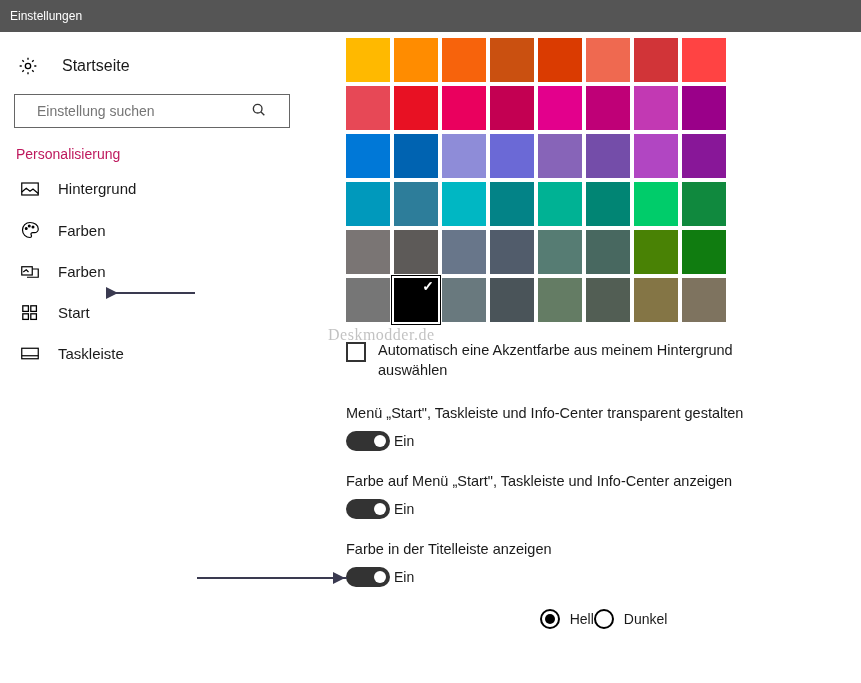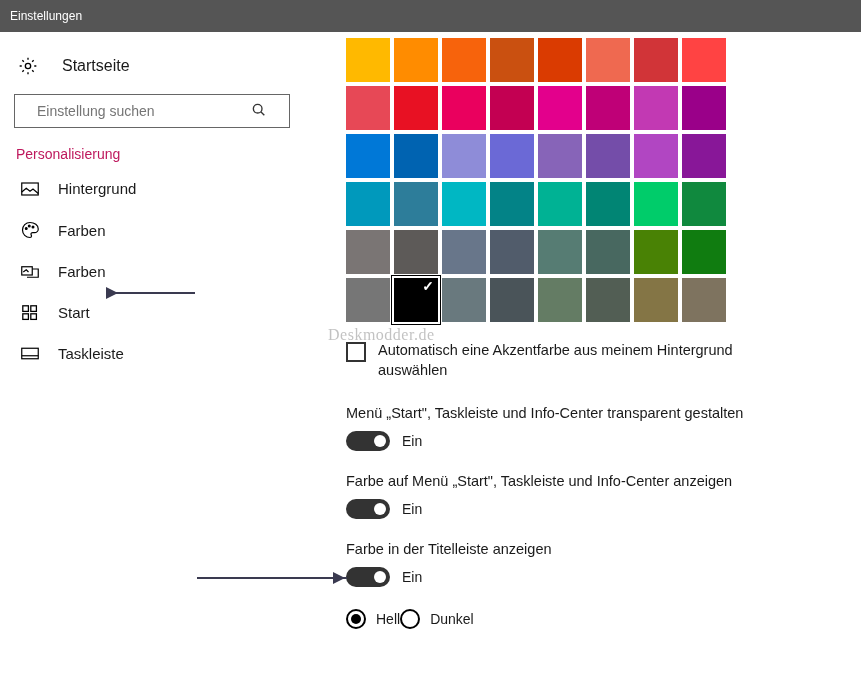--- a/index.html
+++ b/index.html
@@ -127,40 +127,40 @@
   }
   .checkbox {
     width: 20px;
     height: 20px;
     border: 2px solid #333;
     flex-shrink: 0;
     margin-top: 2px;
   }
   .setting-block { margin-bottom: 22px; }
   .setting-label { font-size: 14.5px; margin-bottom: 10px; max-width: 460px; }
-  .toggle-row { display: flex; align-items: center; gap: 12px; }
+  .toggle-row { display: flex; align-items: center; gap: 4px; }
   .toggle {
     width: 44px;
     height: 20px;
     border-radius: 10px;
     background: #333;
     position: relative;
     cursor: pointer;
   }
   .toggle::after {
     content: "";
     position: absolute;
     width: 12px;
     height: 12px;
     border-radius: 50%;
     background: #fff;
     top: 4px;
     right: 4px;
   }
-  .radio-row { display: flex; margin-top: 10px; }
+  .radio-row { display: flex; margin-top: 10px; justify-content: center; }
   .radio-opt { display: flex; align-items: center; gap: 10px; cursor:pointer; }
   .radio {
     width: 20px;
     height: 20px;
     border: 2px solid #000;
     border-radius: 50%;
     position: relative;
   }
   .radio.checked::after {
     content: "";

